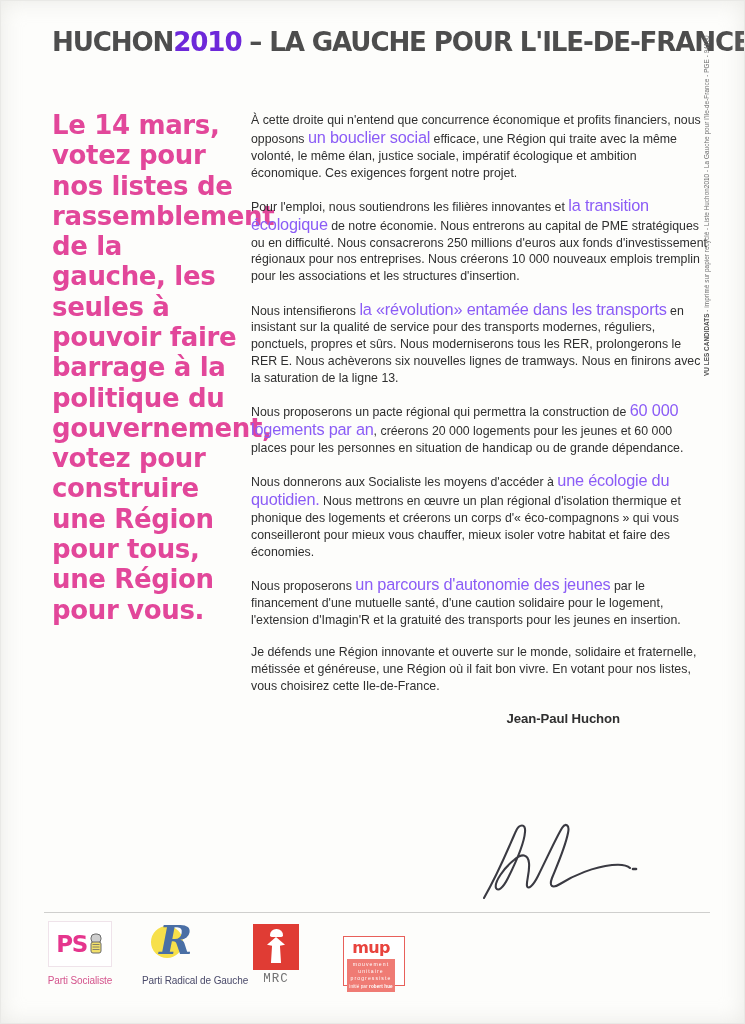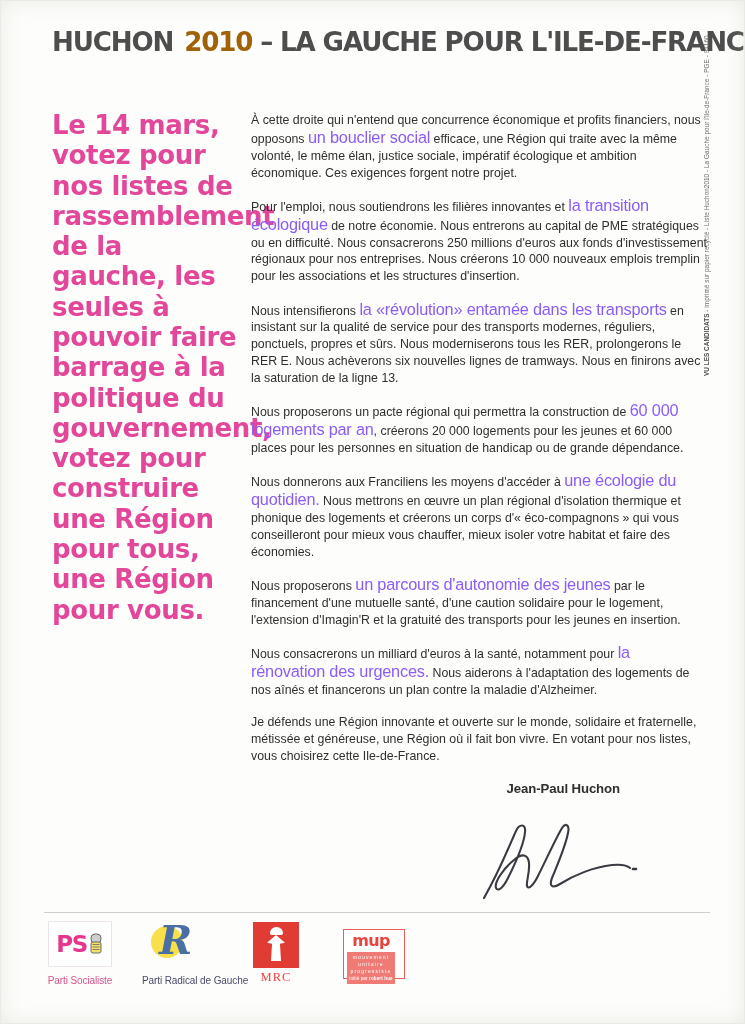--- a/index.html
+++ b/index.html
@@ -13,21 +13,21 @@
     box-shadow:inset 0 0 0 1px #e9e9e6, inset 0 0 22px rgba(190,190,185,.33);}
 
   
   .masthead{position:absolute;left:52px;top:29px;width:660px;}
   .masthead .mh{
     font-family:"DejaVu Sans",sans-serif;
     font-weight:bold;font-size:26.5px;line-height:1;
     letter-spacing:-1.15px;color:#4d4d4d;white-space:nowrap;
     transform:scaleX(.985);transform-origin:left center;
   }
-  .mh .yr{color:#a16207;padding-left:11px;}
+  .mh .yr{color:#6d28d9;}
   .mh .rest{color:#4d4d4d;}
 
   
   .lede{
     position:absolute;left:52px;top:110px;width:186px;
     font-family:"DejaVu Sans",sans-serif;
     font-weight:bold;font-size:26px;line-height:1.165;
     color:#e2479a;letter-spacing:-.35px;
   }
 
@@ -50,41 +50,41 @@
   .vert{
     position:absolute;left:703px;top:376px;
     width:350px;transform:rotate(-90deg);transform-origin:left top;
     font-size:6.35px;color:#6d6d6d;letter-spacing:.06px;white-space:nowrap;
   }
   .vert b{font-weight:bold;color:#4f4f4f;}
 
   
   .rule{position:absolute;left:44px;top:912px;width:666px;height:1px;background:#cfcfcd;}
   .footer{position:absolute;left:44px;top:921px;width:666px;height:80px;}
-  .logos{position:absolute;left:0;top:0;display:flex;align-items:center;gap:26px;}
+  .logos{position:absolute;left:0;top:0;display:flex;align-items:flex-end;gap:26px;}
   .logo{width:72px;text-align:center;}
   .logo .cap{font-size:10px;color:#d4538c;margin-top:8px;letter-spacing:-.1px;white-space:nowrap;}
   .logo .cap.dk{color:#4a4a6a;}
 
   .ps-box{width:62px;height:44px;margin:0 auto;background:#fff;border:1px solid #efe3ea;
      display:flex;align-items:center;justify-content:center;gap:1px;}
   .ps-txt{font-family:"DejaVu Sans",sans-serif;font-weight:bold;font-size:23px;color:#e5358d;
      letter-spacing:-1.5px;line-height:1;}
 
   .prg-box{width:66px;height:46px;margin:0 auto;position:relative;}
   .prg-sun{position:absolute;left:6px;top:5px;width:32px;height:32px;border-radius:50%;background:#f7e04a;}
   .prg-r{position:absolute;left:14px;top:-1px;font-family:"DejaVu Serif",serif;font-style:italic;
      font-weight:bold;font-size:40px;color:#4a6fa5;line-height:1;}
 
   .mrc-box{width:46px;height:46px;margin:0 auto;background:#e03c34;position:relative;overflow:hidden;}
   .mrc-cap{position:absolute;left:50%;top:5px;width:13px;height:8px;margin-left:-6px;
      background:#fff;border-radius:7px 7px 2px 2px;}
   .mrc-body{position:absolute;left:50%;top:13px;margin-left:-9px;width:18px;height:26px;background:#fff;
      clip-path:polygon(50% 0,100% 30%,72% 34%,78% 100%,22% 100%,28% 34%,0 30%);}
-  .mrc-cap2{font-family:Liberation Serif, serif;font-size:12.5px;color:#ef4444;letter-spacing:1px;margin-top:2px;}
+  .mrc-cap2{font-family:Liberation Mono, monospace;font-size:12.5px;color:#737373;letter-spacing:1px;margin-top:2px;}
 
   .mup-box{width:62px;height:50px;margin:0 auto;background:#fff;border:1.5px solid #e8605a;
      padding:3px 6px 0 0;box-sizing:border-box;}
   .mup-t{font-family:"DejaVu Sans",sans-serif;font-weight:bold;font-size:16px;color:#e8433d;
      line-height:1;letter-spacing:-.6px;}
   .mup-sub{background:#ef7b74;margin:3px 3px 0 3px;padding:2px 0 3px 0;}
   .mup-l{font-size:5.1px;color:#fff;letter-spacing:1.1px;line-height:1.42;}
   .mup-hue{font-size:4.6px;color:#fff;letter-spacing:.1px;margin-top:1px;}
   .mup-hue b{font-weight:bold;}
 
@@ -108,25 +108,24 @@
   <div class="body-col">
 
     <p><span>À cette droite qui n'entend que concurrence économique et profits financiers, nous opposons </span><span class="hl">un bouclier social</span><span> efficace, une Région qui traite avec la même volonté, le même élan, justice sociale, impératif écologique et ambition économique. Ces exigences forgent notre projet.</span></p>
 
     <p><span>Pour l'emploi, nous soutiendrons les filières innovantes et </span><span class="hl">la transition écologique</span><span> de notre économie. Nous entrerons au capital de PME stratégiques ou en difficulté. Nous consacrerons 250 millions d'euros aux fonds d'investissement régionaux pour nos entreprises. Nous créerons 10 000 nouveaux emplois tremplin pour les associations et les structures d'insertion.</span></p>
 
     <p><span>Nous intensifierons </span><span class="hl">la «révolution» entamée dans les transports</span><span> en insistant sur la qualité de service pour des transports modernes, réguliers, ponctuels, propres et sûrs. Nous moderniserons tous les RER, prolongerons le RER E. Nous achèverons six nouvelles lignes de tramways. Nous en finirons avec la saturation de la ligne 13.</span></p>
 
     <p><span>Nous proposerons un pacte régional qui permettra la construction de </span><span class="hl">60 000 logements par an</span><span>, créerons 20 000 logements pour les jeunes et 60 000 places pour les personnes en situation de handicap ou de grande dépendance.</span></p>
 
-    <p><span>Nous donnerons aux Franciliens les moyens d'accéder à </span><span class="hl">une écologie du quotidien.</span><span> Nous mettrons en œuvre un plan régional d'isolation thermique et phonique des logements et créerons un corps d'« éco-compagnons » qui vous conseilleront pour mieux vous chauffer, mieux isoler votre habitat et faire des économies.</span></p>
+    <p><span>Nous donnerons aux Socialiste les moyens d'accéder à </span><span class="hl">une écologie du quotidien.</span><span> Nous mettrons en œuvre un plan régional d'isolation thermique et phonique des logements et créerons un corps d'« éco-compagnons » qui vous conseilleront pour mieux vous chauffer, mieux isoler votre habitat et faire des économies.</span></p>
 
     <p><span>Nous proposerons </span><span class="hl">un parcours d'autonomie des jeunes</span><span> par le financement d'une mutuelle santé, d'une caution solidaire pour le logement, l'extension d'Imagin'R et la gratuité des transports pour les jeunes en insertion.</span></p>
 
-    <p><span>Nous consacrerons un milliard d'euros à la santé, notamment pour </span><span class="hl">la rénovation des urgences.</span><span> Nous aiderons à l'adaptation des logements de nos aînés et financerons un plan contre la maladie d'Alzheimer.</span></p>
 
 
     <p>Je défends une Région innovante et ouverte sur le monde, solidaire et fraternelle, métissée et généreuse, une Région où il fait bon vivre. En votant pour nos listes, vous choisirez cette Ile-de-France.</p>
 
     <div class="sign">Jean-Paul Huchon</div>
   </div>
 
   <div class="sigwrap">
     <svg width="200" height="86" viewBox="0 0 200 86">
       <g fill="none" stroke="#3a3a42" stroke-width="2.1" stroke-linecap="round" stroke-linejoin="round">

